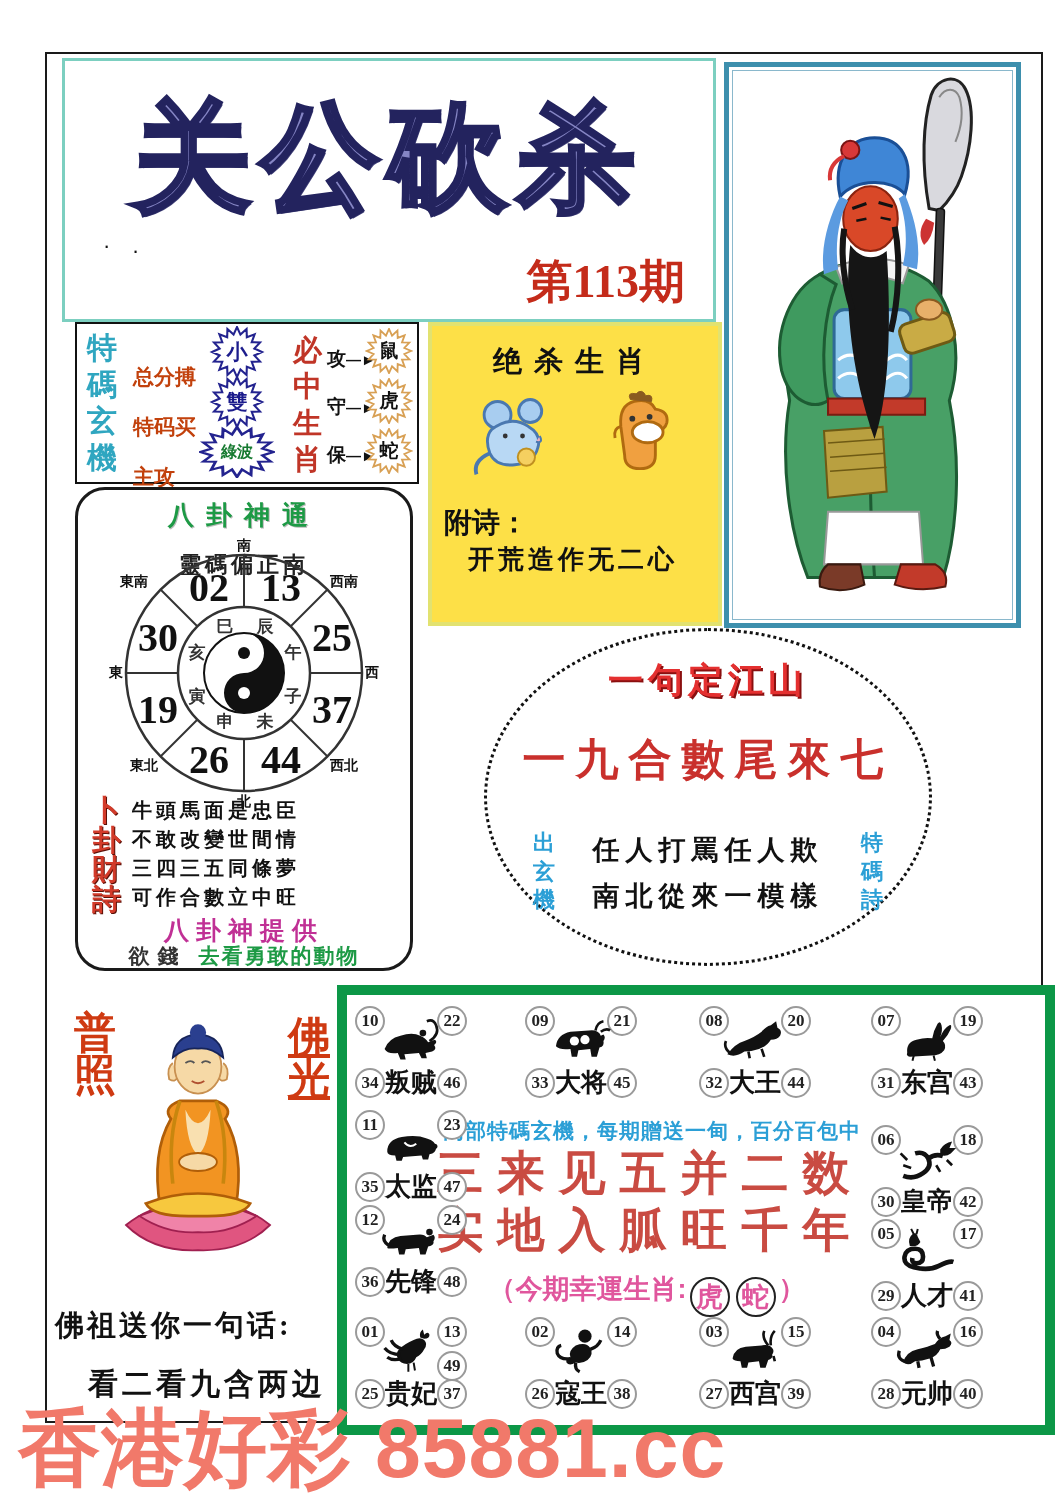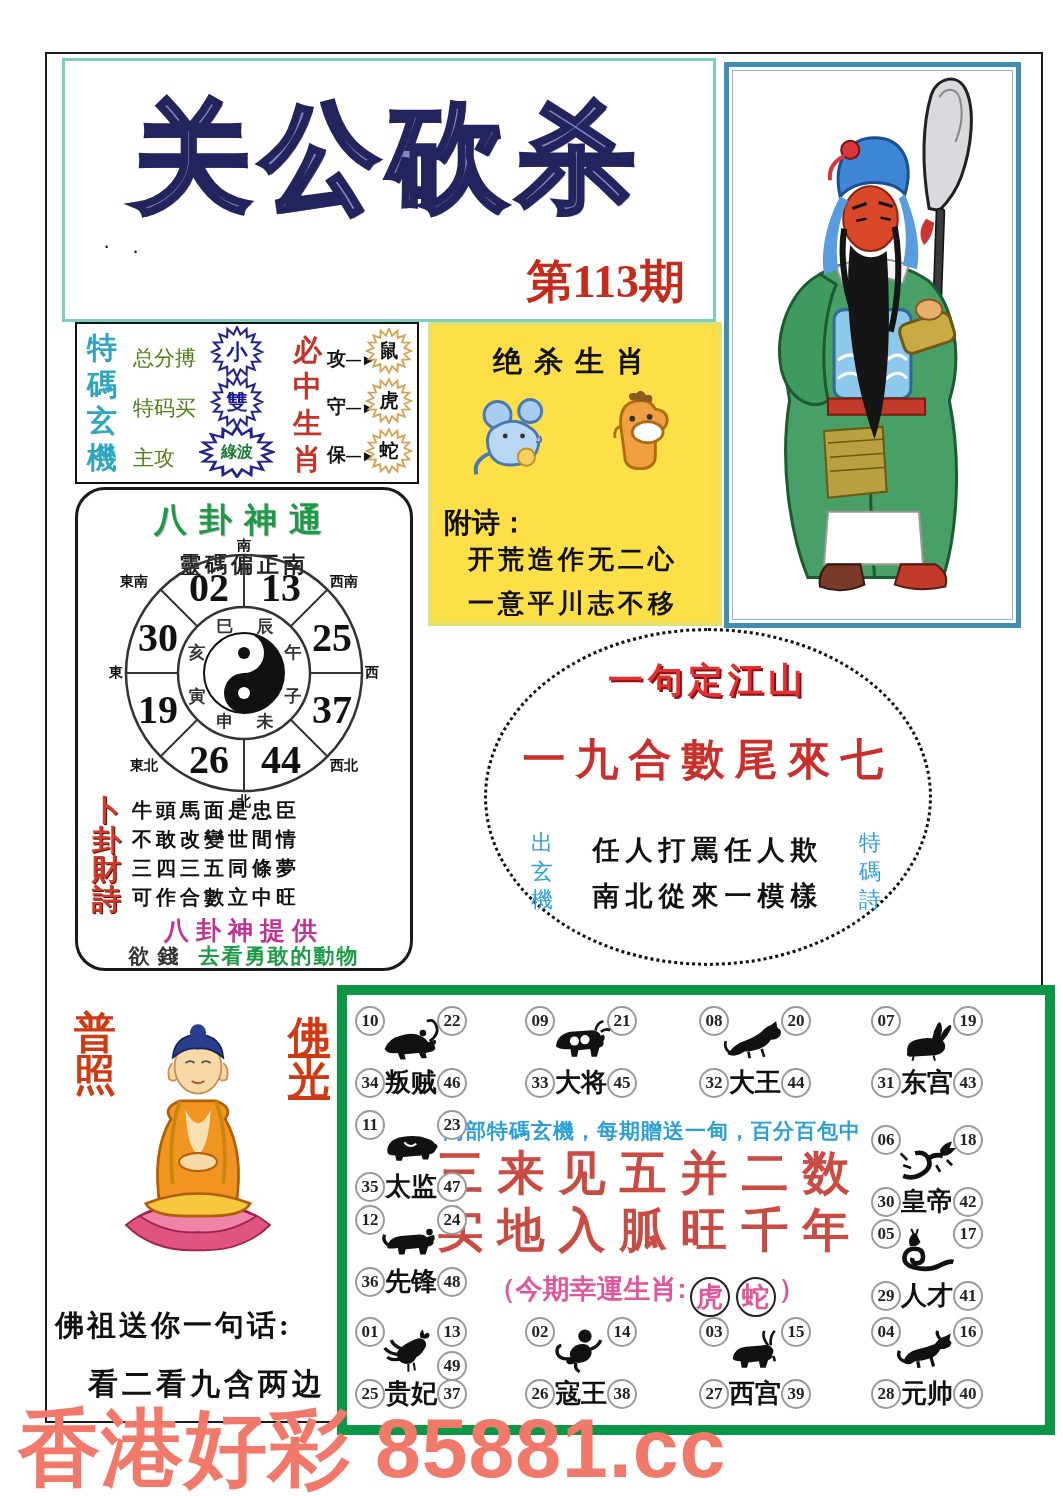--- a/index.html
+++ b/index.html
@@ -20,32 +20,32 @@
   .guan-box{left:724px;top:62px;width:287px;height:556px;border:5px solid #3d8fad;
       box-shadow:inset 0 0 0 3px #fff, inset 0 0 0 4px #8ab8cc;background:#fff;}
   .guan-box svg{width:100%;height:100%;display:block;}
   
   .myst{left:75px;top:322px;width:340px;height:158px;border:2px solid #111;background:#fff;}
   .vtext{display:flex;flex-direction:column;align-items:center;line-height:1.22;}
   .myst-vtitle{position:absolute;left:10px;top:6px;font-size:30px;font-weight:bold;color:#2fa6c0;
       font-family:"Liberation Serif",serif;}
   .myst-vtitle2{position:absolute;left:216px;top:8px;font-size:29px;font-weight:bold;color:#c03527;
       font-family:"Liberation Serif",serif;line-height:1.25;}
-  .myst-row-label{position:absolute;font-size:21px;font-weight:normal;color:#4d7c0f;white-space:nowrap;}
+  .myst-row-label{position:absolute;font-size:21px;font-weight:bold;color:#c2410c;white-space:nowrap;margin-top:19px;}
   .burst{position:absolute;display:flex;align-items:center;justify-content:center;}
   .burst svg{position:absolute;inset:0;width:100%;height:100%;}
   .burst b{position:relative;z-index:1;font-family:"Liberation Serif",serif;}
   .burst.navy b{color:#1c1c8c;font-size:21px;}
   .burst.green b{color:#167a30;font-size:16px;letter-spacing:0;}
   .burst.gold b{color:#111;font-size:19px;}
   .zrow-label{position:absolute;font-size:19px;font-weight:bold;color:#111;white-space:nowrap;}
   .zrow-label i{font-style:normal;font-size:15px;}
   
   .bagua-box{left:75px;top:487px;width:332px;height:478px;border:3px solid #1a1a1a;border-radius:30px;background:#fff;}
-  .bagua-title{position:absolute;top:8px;left:0;width:100%;text-align:center;font-size:33px;font-weight:bold;
+  .bagua-title{position:absolute;top:8px;left:0;width:100%;text-align:center;font-size:26px;font-weight:bold;
       color:#1d9a45;letter-spacing:12px;text-shadow:1px 1px 0 #bbb;font-family:"Liberation Serif",serif;white-space:nowrap;}
   .bagua-sub{position:absolute;top:44px;left:0;width:100%;text-align:center;font-size:22px;font-weight:bold;color:#222;
       font-family:"Liberation Serif",serif;letter-spacing:4px;margin-top:16px;}
   .bagua-wrap{position:absolute;left:0;top:0;width:332px;height:330px;}
   .bg-num{position:absolute;transform:translate(-50%,-50%);font-family:"Liberation Serif",serif;
       font-weight:bold;font-size:40px;color:#111;}
   .bg-dir{position:absolute;transform:translate(-50%,-50%);font-size:14px;font-weight:bold;color:#111;white-space:nowrap;}
   .bg-br{position:absolute;transform:translate(-50%,-50%);font-size:17px;font-weight:bold;color:#333;
       font-family:"Liberation Serif",serif;}
   .gua-poem{position:absolute;left:14px;top:306px;display:flex;align-items:flex-start;}
@@ -70,22 +70,22 @@
   .kill-line{position:absolute;left:36px;font-size:26px;font-weight:bold;color:#111;letter-spacing:4px;
       font-family:"Liberation Serif",serif;white-space:nowrap;}
   
   .oval{left:484px;top:628px;width:442px;height:332px;border:3px dotted #111;border-radius:50%;background:#fff;}
   .oval-title{position:absolute;top:26px;left:0;width:100%;text-align:center;font-size:35px;font-weight:bold;
       color:#e43030;text-shadow:2px 2px 0 #8a0f0f;letter-spacing:5px;white-space:nowrap;}
   .oval-main{position:absolute;top:100px;left:0;width:100%;text-align:center;font-size:43px;font-weight:bold;
       color:#c9302c;letter-spacing:10px;font-family:"Liberation Serif",serif;white-space:nowrap;}
   .oval-lines{position:absolute;top:196px;left:0;width:100%;text-align:center;font-size:27px;font-weight:bold;
       line-height:46px;color:#111;letter-spacing:6px;font-family:"Liberation Serif",serif;}
-  .oval-side{position:absolute;top:198px;font-size:22px;font-weight:normal;color:#2b9fd6;line-height:1.3;
-      font-family:"Liberation Serif",serif;}
+  .oval-side{position:absolute;top:198px;font-size:22px;font-weight:bold;color:#2b9fd6;line-height:1.3;
+      font-family:"Liberation Serif",serif;text-align:center;}
   .oval-side.left{left:44px;} .oval-side.right{right:44px;}
   
   .buddha-wrap{left:50px;top:982px;width:290px;height:312px;}
   .buddha-side{position:absolute;font-size:42px;font-weight:bold;color:#cf3a12;line-height:1;
       font-family:"Liberation Serif",serif;display:flex;flex-direction:column;gap:52px;}
   .buddha-side.l{left:24px;top:30px;} .buddha-side.r{right:8px;top:34px;text-decoration:underline;}
   .buddha-img{position:absolute;left:58px;top:0;width:180px;height:306px;}
   .buddha-img svg{width:100%;height:100%;}
   .buddha-line1{left:55px;top:1306px;font-size:29px;font-weight:bold;color:#111;letter-spacing:3px;
       font-family:"Liberation Serif",serif;white-space:nowrap;}
@@ -300,21 +300,20 @@
             <path d="M30 40 Q28 18 44 14 Q60 10 66 22 Q80 24 78 36 Q76 44 66 46 L66 70 Q66 84 50 84 Q34 84 34 70 Z" fill="#f0a040" stroke="#b06a10" stroke-width="3"></path>
             <ellipse cx="58" cy="46" rx="16" ry="11" fill="#fff" stroke="#b06a10" stroke-width="3"></ellipse>
             <path d="M40 12 Q36 4 46 6 Q52 0 56 8 Q64 6 62 14 Z" fill="#8a5a20" stroke="#8a5a20"></path>
             <circle cx="42" cy="32" r="3" fill="#333"></circle>
             <circle cx="60" cy="30" r="3" fill="#333"></circle>
             <path d="M30 40 Q22 42 24 52" fill="none" stroke="#b06a10" stroke-width="3"></path>
           </svg></span>
     </div>
     <div class="kill-poem-label">附诗：</div>
     <div class="kill-line" style="top:216px;">开荒造作无二心</div>
-    <div class="kill-line" style="top:260px;">一意平川志不移</div>
   </div>
 
   <div class="abs oval">
     <div class="oval-title">一句定江山</div>
     <div class="oval-main">一九合數尾來七</div>
     <div class="oval-side left vtext" style="width:26px;">出玄機</div>
     <div class="oval-lines">
       <div>任人打罵任人欺</div>
       <div>南北從來一模樣</div>
     </div>

